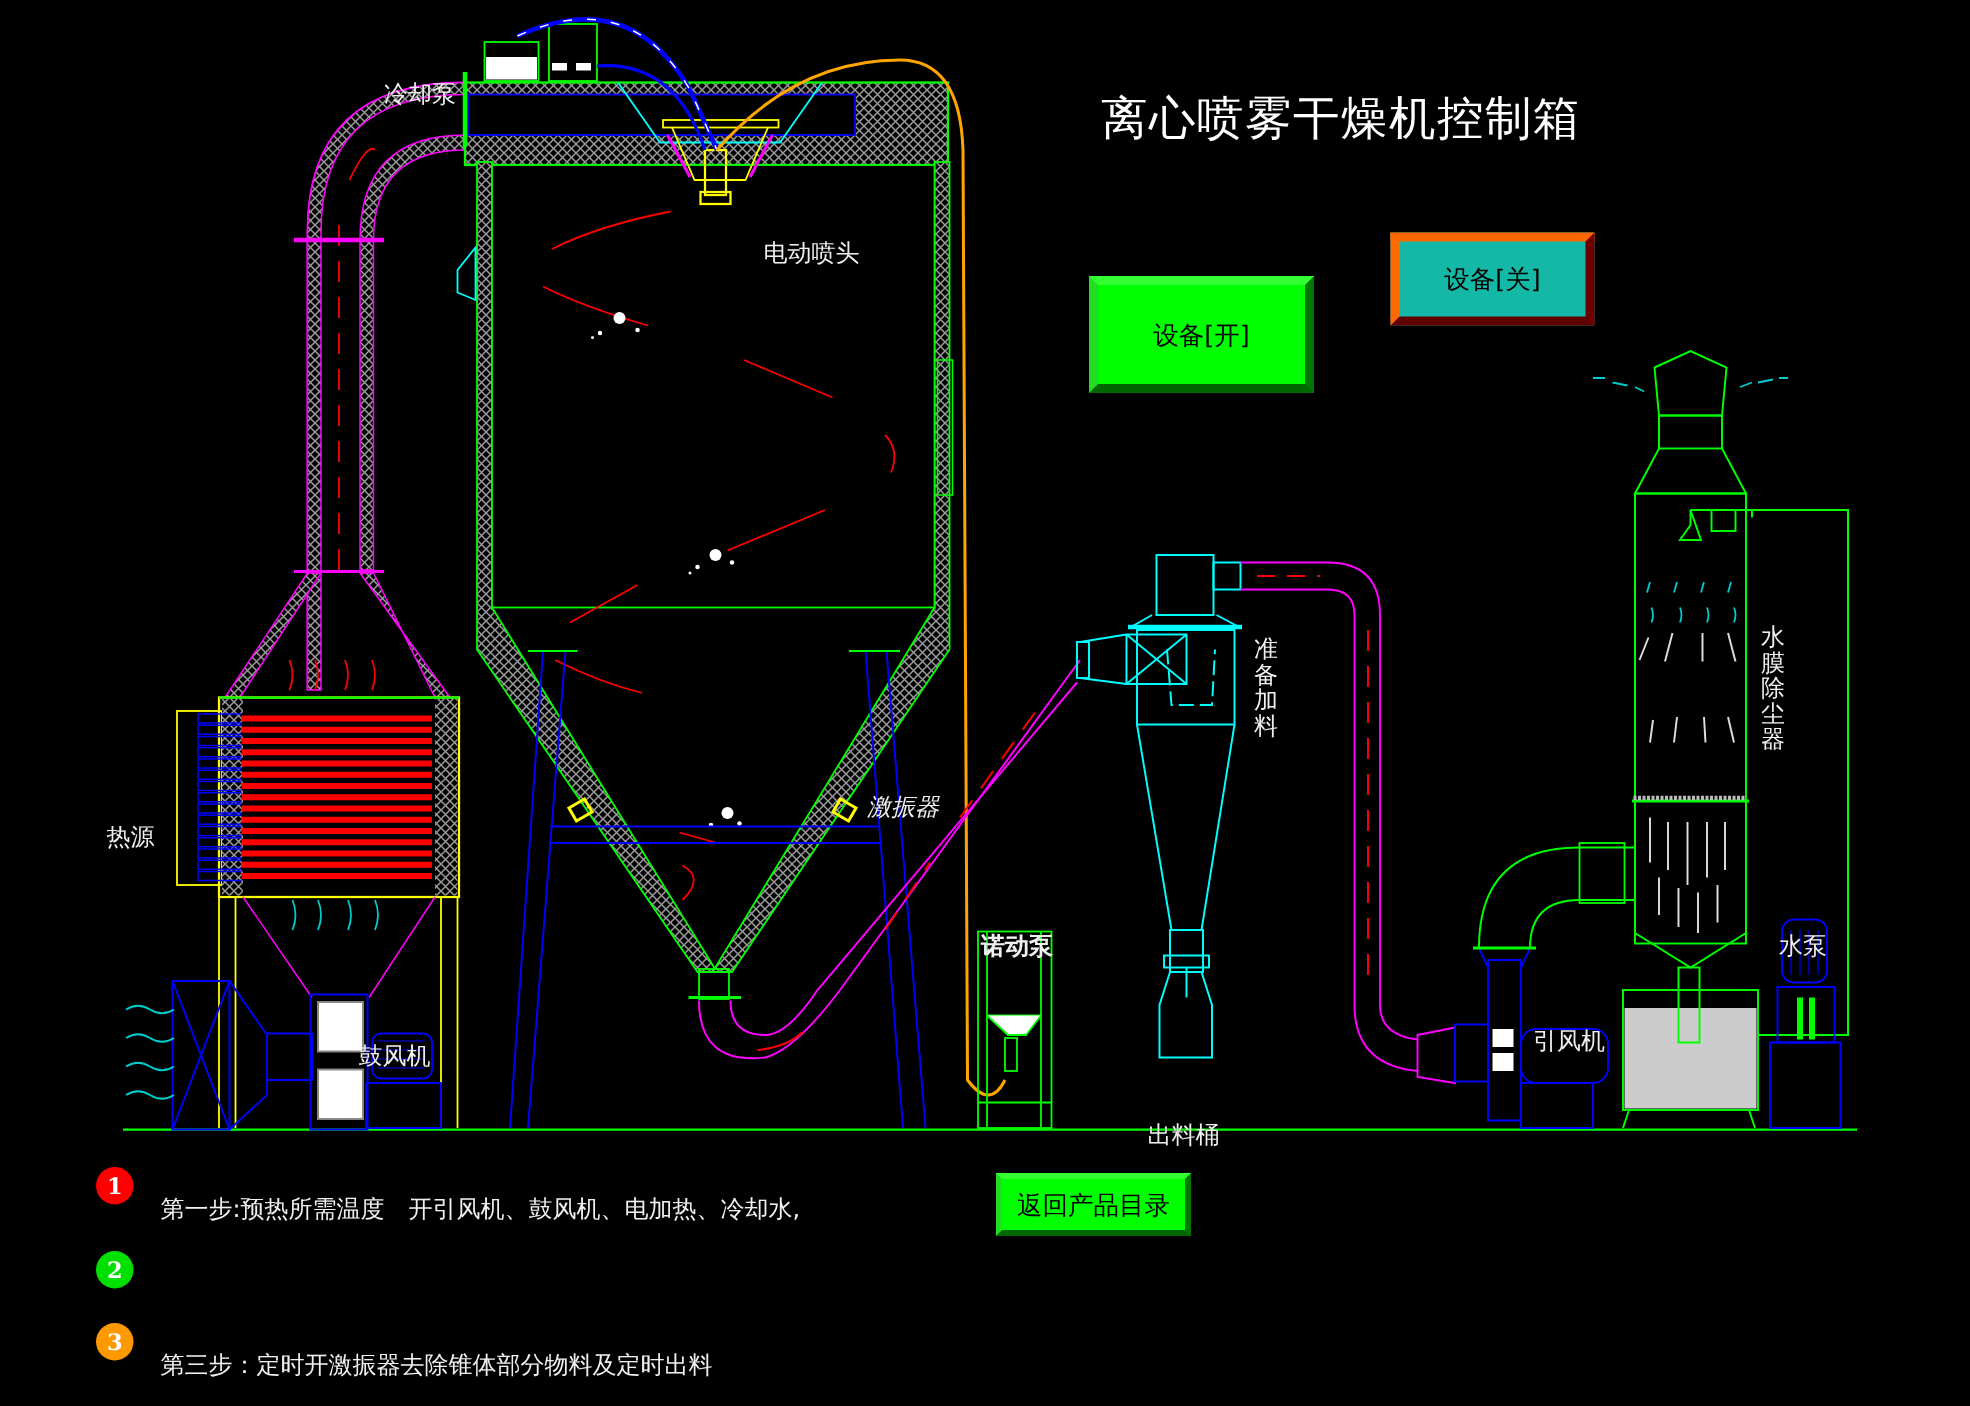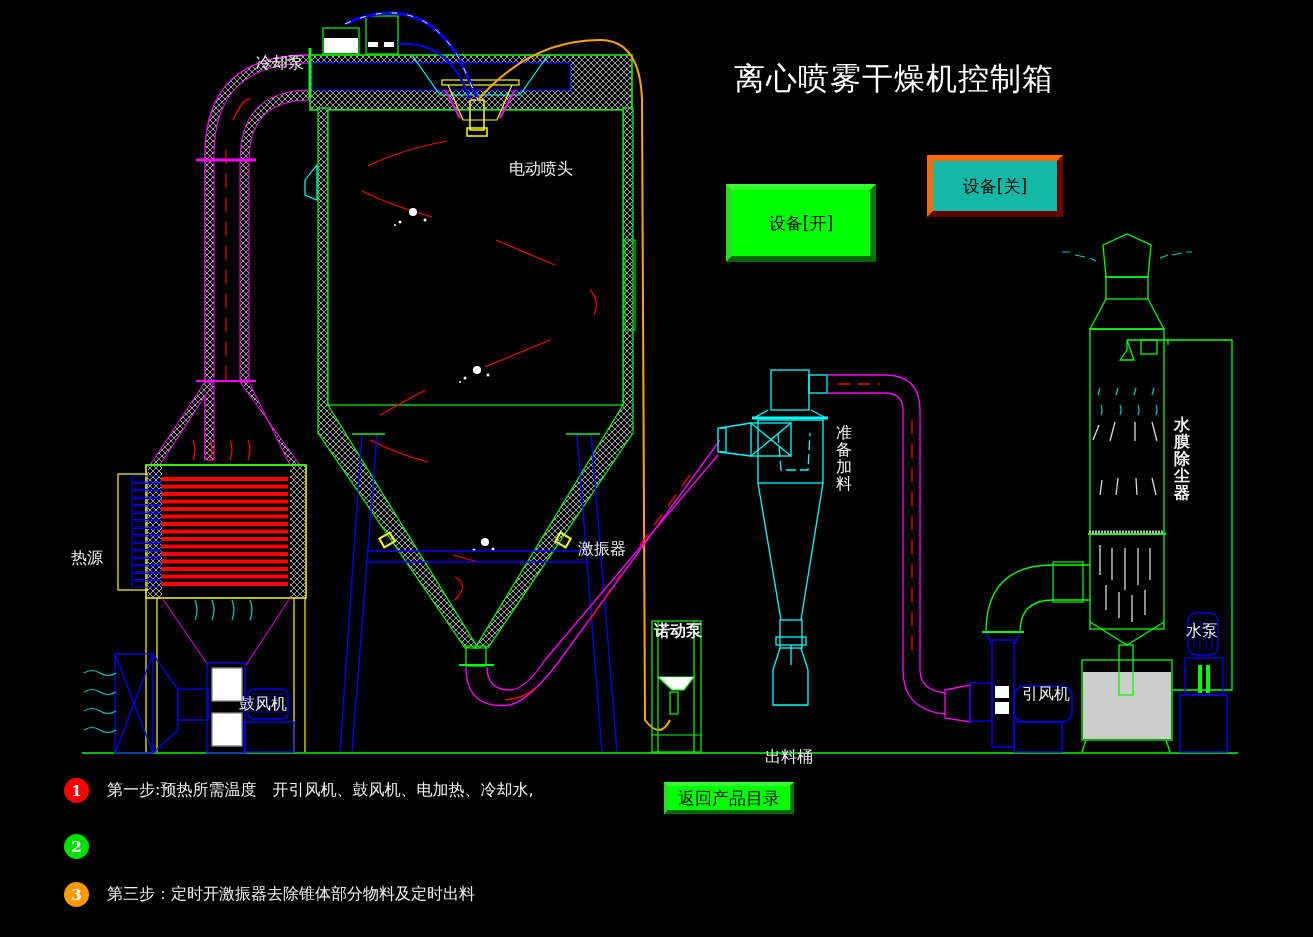--- a/index.html
+++ b/index.html
@@ -6,25 +6,25 @@
   body { width:1313px; height:937px; position:relative; overflow:hidden; font-family:"DejaVu Sans", sans-serif; color:#fff; }
   svg#diagram { position:absolute; left:0; top:0; width:1313px; height:937px; }
   .lbl { position:absolute; color:#f0f0f0; font-size:16px; white-space:nowrap;margin-top:32px; }
   .vlbl { position:absolute; color:#f0f0f0; font-size:16px; width:18px; line-height:17px; word-break:break-all; white-space:normal; }
   #page-title { position:absolute; left:734px; top:58px; font-size:31px; font-weight:normal; color:#fff; letter-spacing:1px; }
   .bevel-btn { position:absolute; display:flex; align-items:center; justify-content:center; font-size:17px; color:#000; box-sizing:border-box; cursor:pointer; }
   #btn-on { left:726px; top:155px; width:150px; height:78px; background:#00ff00;
     border-top:6px solid #33ff33; border-left:6px solid #22dd22; border-right:6px solid #007700; border-bottom:6px solid #006600;margin-top:29px; }
   #btn-off { left:927px; top:155px; width:136px; height:62px; background:#14b8a6;
     border-top:6px solid #ff6600; border-left:6px solid #ff6a00; border-right:6px solid #700000; border-bottom:6px solid #600000; }
-  #btn-back { left:664px; top:782px; width:130px; height:32px; background:#00ff00; font-size:17px;
+  #btn-back { left:664px; top:782px; width:130px; height:42px; background:#00ff00; font-size:17px;
     border-top:4px solid #33ff33; border-left:4px solid #22dd22; border-right:4px solid #007700; border-bottom:4px solid #006600; }
   .step { position:absolute; left:64px; display:flex; align-items:flex-start; }
   .step .num { width:25px; height:25px; border-radius:50%; display:flex; align-items:center; justify-content:center; font-weight:bold; font-size:15px; color:#fff; margin-right:18px; flex:none; font-family:"DejaVu Serif", serif; }
-  .step .txt { font-size:16px; line-height:20px; color:#f0f0f0; margin-top:2px; }
+  .step .txt { font-size:16px; line-height:20px; color:#f0f0f0; margin-top:18px; }
 </style>
 </head>
 <body>
 
 <svg id="diagram" viewBox="0 0 1313 937">
   <defs>
     <pattern id="hatch" width="6" height="6" patternUnits="userSpaceOnUse">
       <rect width="6" height="6" fill="#000"></rect>
       <path d="M0,0 L6,6 M6,0 L0,6" stroke="#9a9a9a" stroke-width="1"></path>
     </pattern>
@@ -342,26 +342,26 @@
 <div id="page-title">离心喷雾干燥机控制箱</div>
 
 <div id="btn-on" class="bevel-btn">设备[开]</div>
 <div id="btn-off" class="bevel-btn">设备[关]</div>
 <div id="btn-back" class="bevel-btn">返回产品目录</div>
 
 <div class="lbl" style="left:256px;top:21px;">冷却泵</div>
 <div class="lbl" style="left:509px;top:127px;">电动喷头</div>
 <div class="lbl" style="left:71px;top:516px;">热源</div>
 <div class="lbl" style="left:239px;top:662px;">鼓风机</div>
-<div class="lbl" style="left:578px;top:507px;">激振器</div>
+<div class="lbl" style="left:578px;top:496px;font-style:italic;">激振器</div>
 <div class="lbl" style="left:654px;top:589px;font-weight:bold;">诺动泵</div>
 <div class="vlbl" style="left:836px;top:424px;">准备加料</div>
 <div class="lbl" style="left:765px;top:715px;">出料桶</div>
 <div class="lbl" style="left:1022px;top:652px;">引风机</div>
-<div class="vlbl" style="left:1174px;top:416px;font-weight:bold;">水膜除尘器</div>
+<div class="vlbl" style="left:1174px;top:416px;">水膜除尘器</div>
 <div class="lbl" style="left:1186px;top:589px;">水泵</div>
 
 <div class="step" style="top:778px;">
   <div class="num" style="background: rgb(255, 0, 0);">1</div>
   <div class="txt">
       <div>第一步:预热所需温度　开引风机、鼓风机、电加热、冷却水,</div>
     </div>
 </div>
 <div class="step" style="top:834px;">
   <div class="num" style="background: rgb(0, 224, 0);">2</div>

